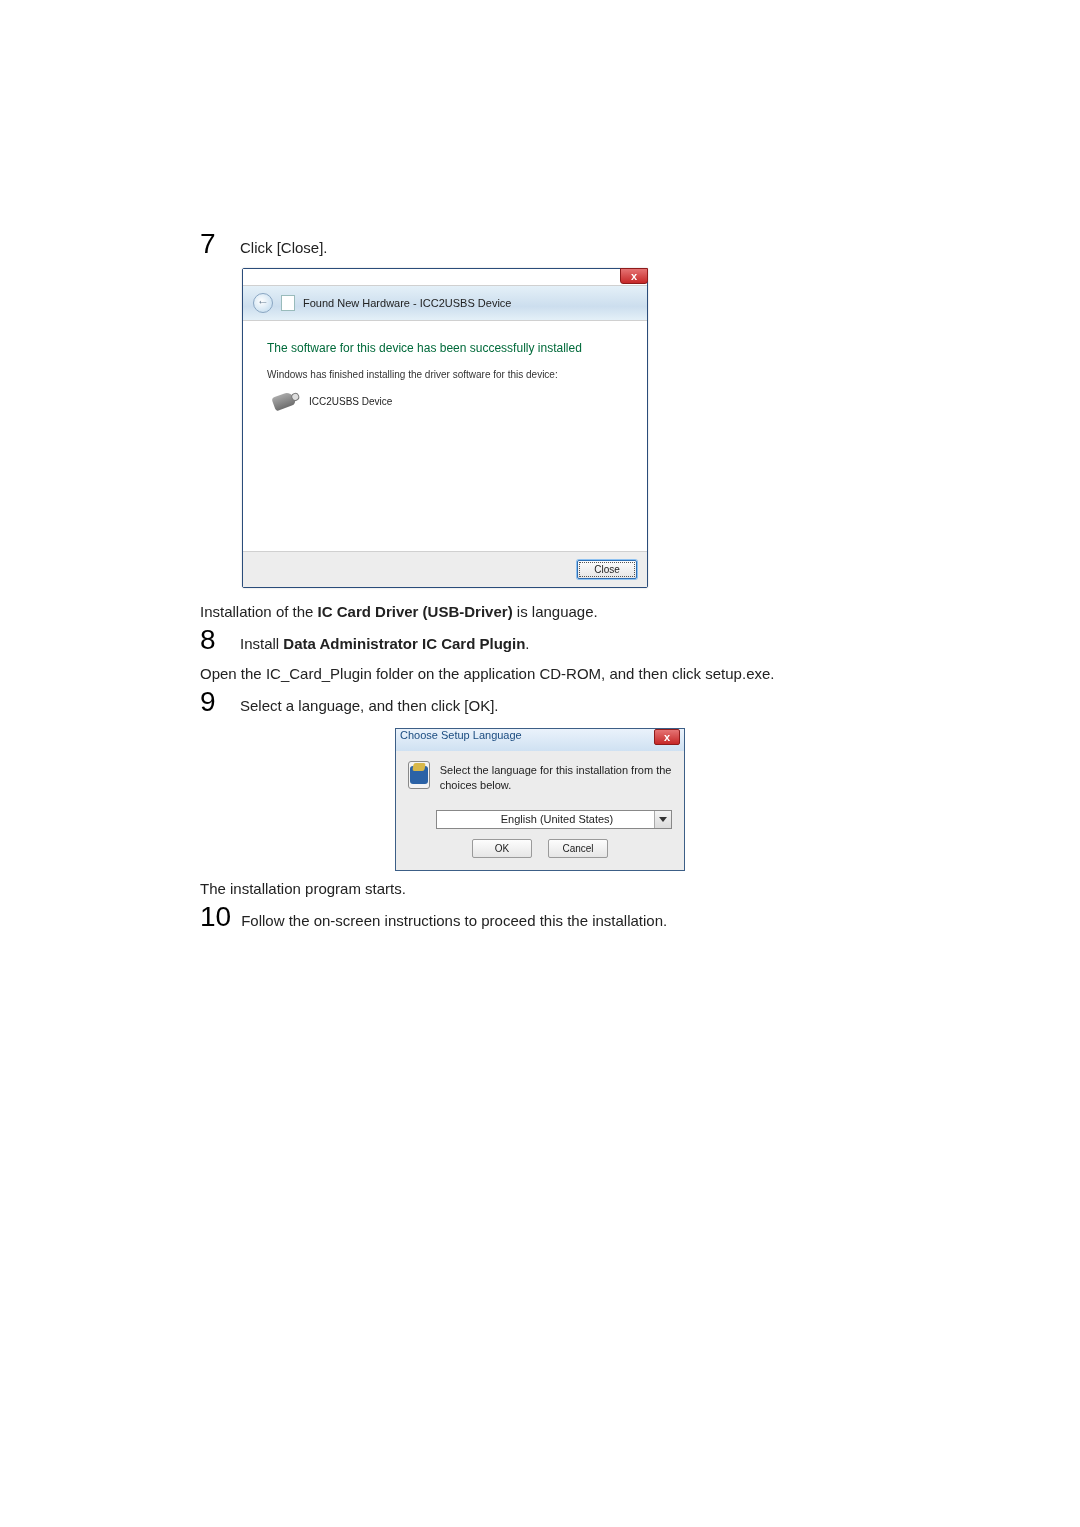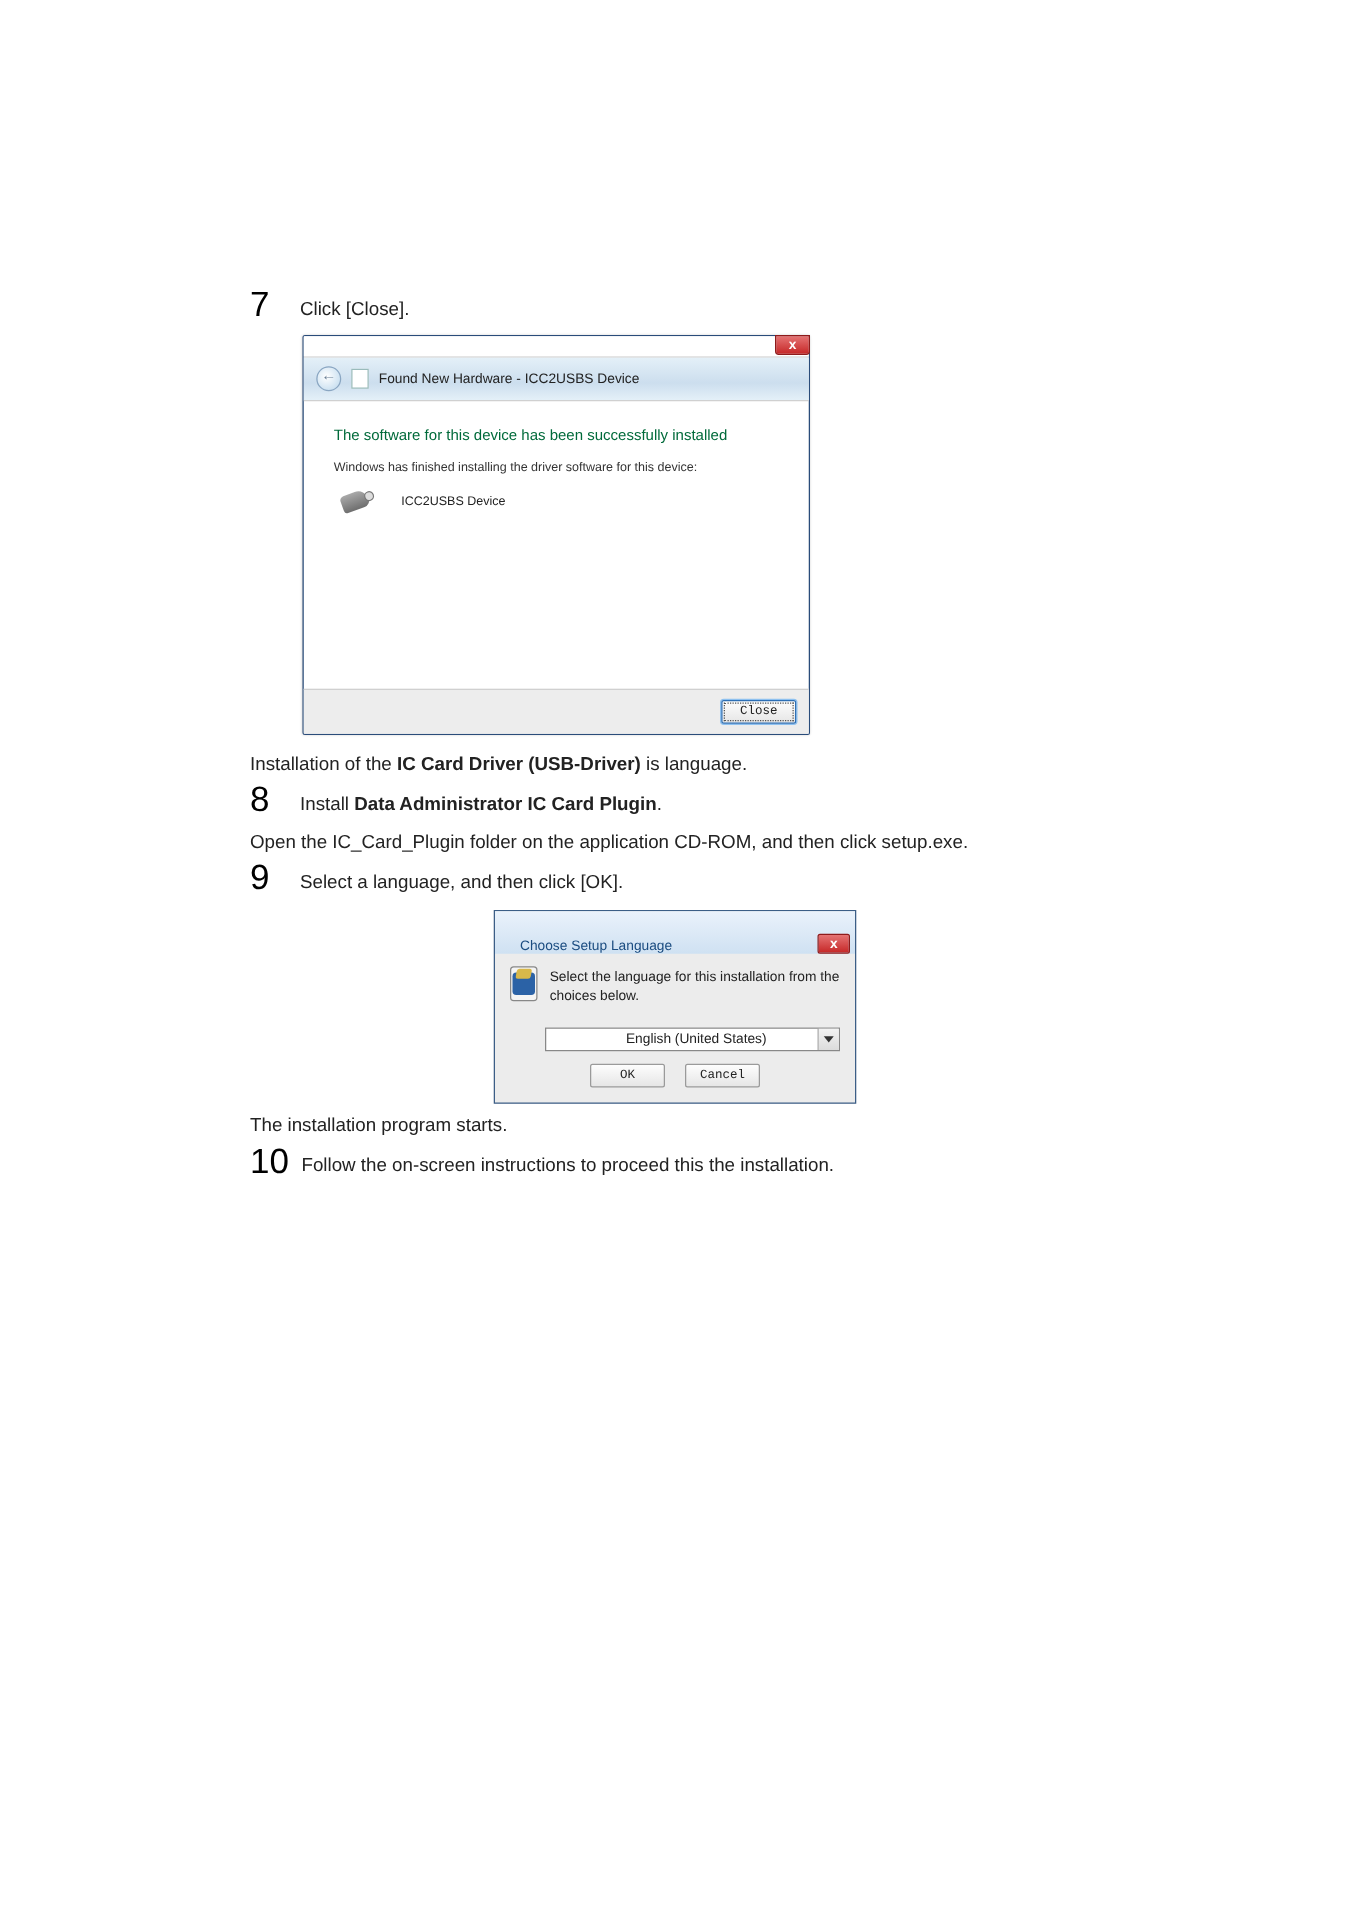--- a/index.html
+++ b/index.html
@@ -22,31 +22,31 @@
     color: #fff; font-size: 11px; line-height: 14px; text-align: center; font-weight: bold;
   }
   .wizard-header { height: 36px; background: linear-gradient(#e4f0f8,#ccdeee 60%,#e4f0f8); display: flex; align-items: center; padding: 0 10px; gap: 8px; border-top: 1px solid #d0d0d0; border-bottom: 1px solid #d0d0d0; }
   .wizard-back-icon { width: 20px; height: 20px; border: 1px solid #8aa6c2; border-radius: 50%; background: radial-gradient(circle at 40% 40%, #fff, #cfe3f2 70%); position: relative; }
   .wizard-back-icon::after { content: "←"; position: absolute; left: 3px; top: -1px; font-size: 12px; color: #6a7f95; }
   .wizard-page-icon { width: 14px; height: 16px; background: #fff; border: 1px solid #9bb; position: relative; }
   .wizard-title { font-size: 11px; color: #222; }
   .wizard-body { padding: 20px 24px 50px 24px; min-height: 230px; }
   .wizard-h1 { font-size: 12px; color: #006a3a; margin-bottom: 14px; }
   .wizard-sub { font-size: 10px; color: #333; margin-bottom: 14px; }
-  .device-row { display: flex; align-items: center; gap: 26px; padding-left: 6px; }
+  .device-row { display: flex; align-items: center; gap: 14px; padding-left: 6px; }
   .device-icon { width: 22px; height: 14px; background: linear-gradient(#a9a9a9,#6e6e6e); border-radius: 4px 10px 6px 3px; transform: rotate(-20deg); position: relative; }
   .device-icon::after { content:""; position:absolute; right:-5px; top:3px; width:6px; height:6px; border:1px solid #777; border-radius:50%; background:#ddd; }
   .device-name { font-size: 10px; }
   .wizard-footer { height: 36px; background: #ededed; border-top: 1px solid #d0d0d0; display: flex; align-items: center; justify-content: flex-end; padding: 0 10px; }
-  .btn { min-width: 60px; height: 19px; font-size: 10px; background: linear-gradient(#fdfdfd,#e6e6e6); border: 1px solid #9a9a9a; border-radius: 2px; padding: 0 10px; display: inline-flex; align-items: center; justify-content: center; color: #222; font-family: Liberation Mono, monospace; }
+  .btn { min-width: 60px; height: 19px; font-size: 10px; background: linear-gradient(#fdfdfd,#e6e6e6); border: 1px solid #9a9a9a; border-radius: 2px; padding: 0 10px; display: inline-flex; align-items: center; justify-content: center; color: #222; }
   .btn.focus { outline: 1px dotted #555; outline-offset: -3px; border-color: #2d6fb5; box-shadow: 0 0 0 1px #8ec1f0; }
 
   
   .lang { width: 290px; border: 1px solid #3c5e86; background: #ececec; margin: 10px auto 4px auto; }
-  .lang-title { height: 34px; background: linear-gradient(#eaf2fb,#cfe1f2); display: flex; align-items: flex-end; justify-content: space-between; padding: 0 4px 0 20px; font-size: 11px; color: #1b4c80; }
+  .lang-title { height: 22px; background: linear-gradient(#eaf2fb,#cfe1f2); display: flex; align-items: flex-start; justify-content: space-between; padding: 0 4px 0 4px; font-size: 11px; color: #1b4c80; }
   .lang-x { width: 26px; height: 16px; background: linear-gradient(#e57373,#c62828); border: 1px solid #8e1b1b; border-radius: 2px; color:#fff; font-size:11px; line-height:14px; text-align:center; font-weight:bold; }
   .lang-body { padding: 10px 12px 12px 12px; }
   .lang-row1 { display:flex; gap:10px; align-items:flex-start; margin-bottom:16px; }
   .lang-icon { width:28px; height:28px; border:1px solid #888; background:#f4f4f4; border-radius:3px; display:flex; align-items:center; justify-content:center; }
   .lang-icon-inner { width:18px; height:18px; background:#2b62a6; border-radius:3px; position:relative; }
   .lang-icon-inner::before { content:""; position:absolute; left:3px; top:-3px; width:12px; height:8px; background:#d8b84a; border-radius:2px; transform: skewX(-10deg); }
   .lang-msg { font-size: 11px; line-height:1.4; padding-top:2px; }
   .lang-select { display:flex; align-items:center; border:1px solid #888; background:#fff; height:19px; font-size:11px; padding:0 0 0 6px; margin: 0 0 10px 28px; position:relative;justify-content:center; }
   .lang-select-arrow { position:absolute; right:0; top:0; width:17px; height:17px; border-left:1px solid #aaa; background:linear-gradient(#f3f3f3,#dcdcdc); display:flex; align-items:center; justify-content:center; }
   .lang-select-arrow::after { content:""; border-left:4px solid transparent; border-right:4px solid transparent; border-top:5px solid #333; }

